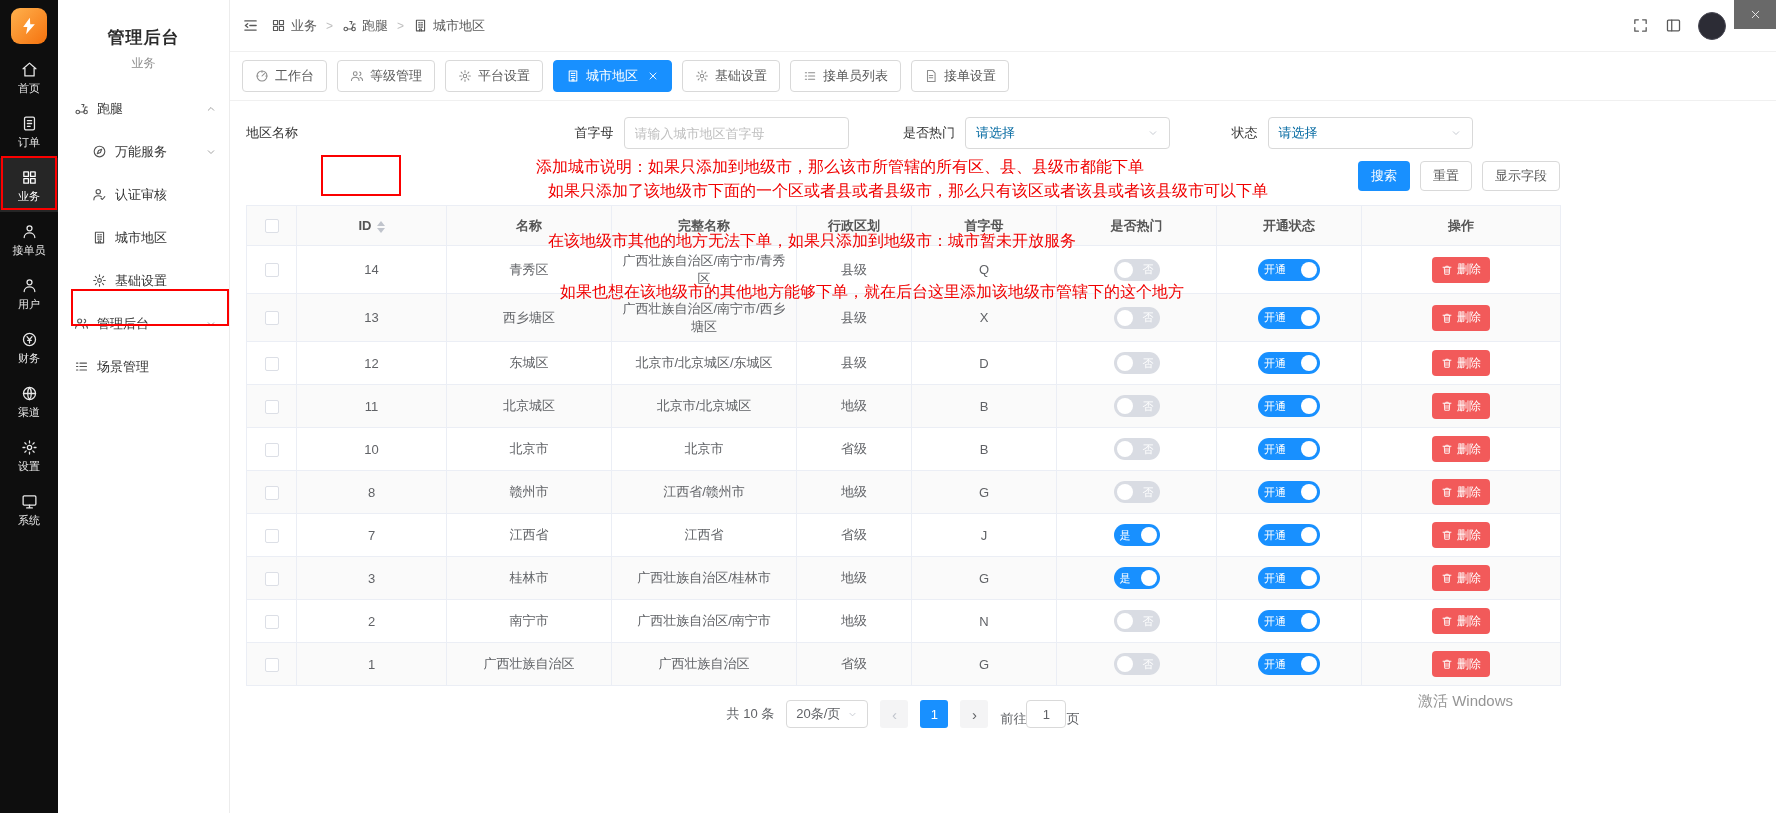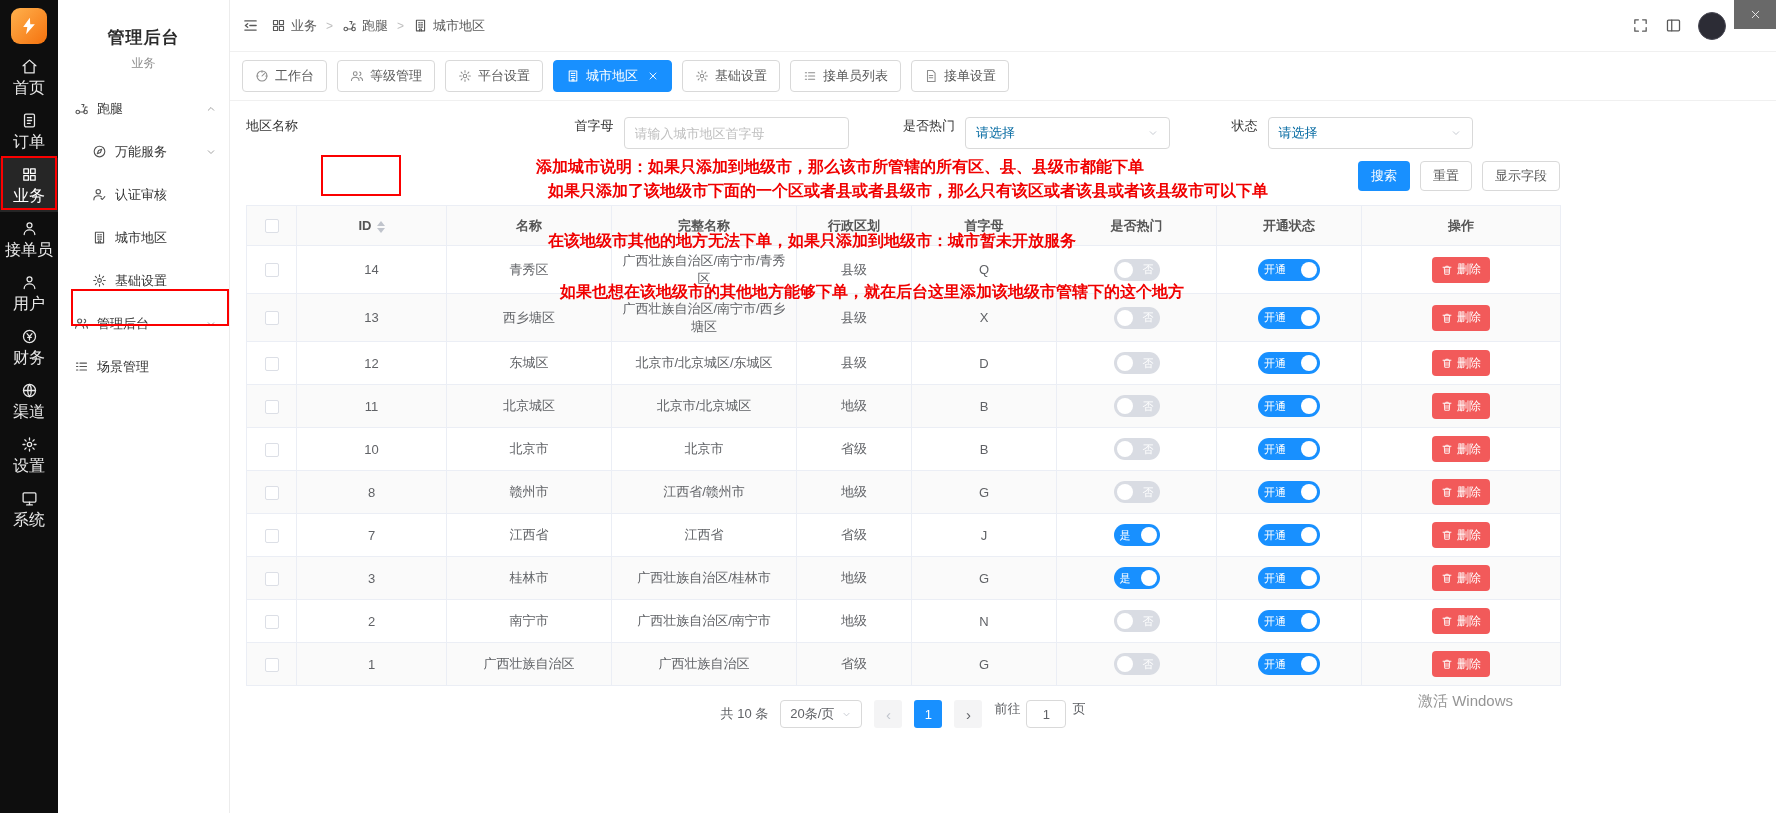--- a/index.html
+++ b/index.html
@@ -9,21 +9,21 @@
 .ic{display:inline-flex;align-items:center;justify-content:center;flex-shrink:0}
 .ic svg{width:100%;height:100%;fill:none;stroke:currentColor;stroke-width:1.8;stroke-linecap:round;stroke-linejoin:round}
 
 
 .rail{width:58px;background:#0e0e0e;display:flex;flex-direction:column;align-items:center;flex-shrink:0;z-index:5}
 .logo{width:36px;height:36px;margin:8px 0 6px;border-radius:9px;background:linear-gradient(135deg,#ffb14d,#f5720e);display:flex;align-items:center;justify-content:center;color:#fff;cursor:pointer}
 .logo .ic{width:20px;height:20px}
 .rail-item{width:58px;height:54px;display:flex;flex-direction:column;align-items:center;justify-content:center;gap:5px;color:#e8e8e8;cursor:pointer}
 .rail-item.active{background:rgba(255,255,255,.10);color:#fff}
 .rail-ic{width:17px;height:17px}
-.rail-label{font-size:16px;line-height:1}
+.rail-label{font-size:11px;line-height:1}
 
 
 .sidebar{width:172px;background:#fff;border-right:1px solid #ececec;flex-shrink:0;padding-top:26px;z-index:4}
 .sb-title{font-size:17px;font-weight:bold;text-align:center;color:#2b2b2b;line-height:24px;letter-spacing:1px}
 .sb-sub{font-size:12px;color:#8c8c8c;text-align:center;margin-top:6px;line-height:15px}
 .sb-menu{margin-top:16px}
 .sb-item{height:43px;display:flex;align-items:center;gap:8px;padding:0 12px 0 16px;font-size:13px;color:#333;cursor:pointer}
 .sb-item.sub{padding-left:34px}
 .sb-ic{width:15px;height:15px;color:#555}
 .sb-chev{margin-left:auto;width:12px;height:12px;color:#999}
@@ -42,21 +42,21 @@
 
 .tabbar{display:flex;align-items:center;gap:10px;padding:8px 0 8px 12px;border-bottom:1px solid #f0f0f0}
 .tab{height:32px;display:inline-flex;align-items:center;gap:6px;padding:0 12px;border:1px solid #d9d9d9;border-radius:4px;font-size:13px;color:#595959;background:#fff;cursor:pointer;white-space:nowrap}
 .tab .tab-ic{width:14px;height:14px;color:#8c8c8c}
 .tab.active{background:#1890ff;border-color:#1890ff;color:#fff}
 .tab.active .tab-ic{color:#fff}
 .tab-close{width:12px;height:12px;margin-left:3px;color:#fff;cursor:pointer}
 
 .content{padding:16px 16px 0;width:1346px}
 .filters{display:flex;margin-bottom:12px}
-.fgroup{display:flex;flex:1}
+.fgroup{display:flex;align-items:center;flex:1}
 .flabel{font-size:13px;color:#333;margin-right:10px;white-space:nowrap}
 .finput{width:225px;height:32px;border:1px solid #d9d9d9;border-radius:4px;padding:0 10px;font-size:13px;color:#333;outline:none;background:#fff}
 .finput::placeholder{color:#bfbfbf}
 .fselect{width:205px;height:32px;border:1px solid #d9d9d9;border-radius:4px;padding:0 10px;font-size:13px;display:flex;align-items:center;justify-content:space-between;cursor:pointer;background:#fff}
 .fph{color:#0369a1}
 .sel-ic{width:12px;height:12px;color:#c0c4cc}
 
 .toolbar{display:flex;align-items:center;margin-bottom:14px}
 .tb-left{display:flex;gap:13px}
 .tb-right{margin-left:auto;display:flex;gap:10px}
@@ -88,33 +88,33 @@
 .row-del{height:26px;display:inline-flex;align-items:center;gap:4px;padding:0 9px;border-radius:4px;background:#f25a5a;color:#fff;font-size:12px;border:none;cursor:pointer}
 .del-ic{width:12px;height:12px}
 
 
 .pagination{display:flex;align-items:center;justify-content:center;gap:12px;height:56px;font-size:13px;color:#606266;width:1314px}
 .pg-size{height:28px;border:1px solid #d9d9d9;border-radius:4px;display:flex;align-items:center;gap:7px;padding:0 9px;cursor:pointer;background:#fff}
 .pg-ic{width:11px;height:11px;color:#c0c4cc}
 .pg-btn{min-width:28px;height:28px;border-radius:3px;background:#f4f4f5;display:flex;align-items:center;justify-content:center;font-size:15px;cursor:pointer;color:#606266}
 .pg-btn.prev{color:#c0c4cc}
 .pg-btn.cur{background:#1890ff;color:#fff;font-size:13px}
-.pg-goto{display:flex;align-items:flex-start;gap:6px}
+.pg-goto{display:flex;align-items:flex-end;}
 .pg-input{width:40px;height:28px;border:1px solid #d9d9d9;border-radius:4px;text-align:center;font-size:13px;color:#606266;outline:none}
 
 
 .win-close{position:absolute;top:0;right:0;width:42px;height:29px;background:rgba(92,92,92,.92);color:#e6e6e6;display:flex;align-items:center;justify-content:center;z-index:90;cursor:pointer}
 .win-close .ic{width:13px;height:13px}
 .watermark{position:absolute;left:1418px;top:692px;font-size:15px;color:rgba(130,130,130,.85);z-index:80;pointer-events:none}
 .anno-box{position:absolute;border:2px solid #fb0000;z-index:70;pointer-events:none}
 .anno-rail{left:1px;top:156px;width:56px;height:54px}
 .anno-side{left:71px;top:289px;width:158px;height:37px}
 .anno-add{left:321px;top:155px;width:80px;height:41px}
 .anno-layer{position:absolute;inset:0;pointer-events:none;z-index:72}
-.anno-line{position:absolute;color:#f00000;font-size:16px;font-weight:700;white-space:nowrap}
+.anno-line{position:absolute;color:#f00000;font-size:16px;font-weight:400;white-space:nowrap}
 .anno-line-1{left:536px;top:157px}
 .anno-line-2{left:548px;top:181px}
 .anno-line-3{left:548px;top:231px}
 .anno-line-4{left:560px;top:282px}
 </style>
 </head>
 <body>
 
 <div class="screen">
 

